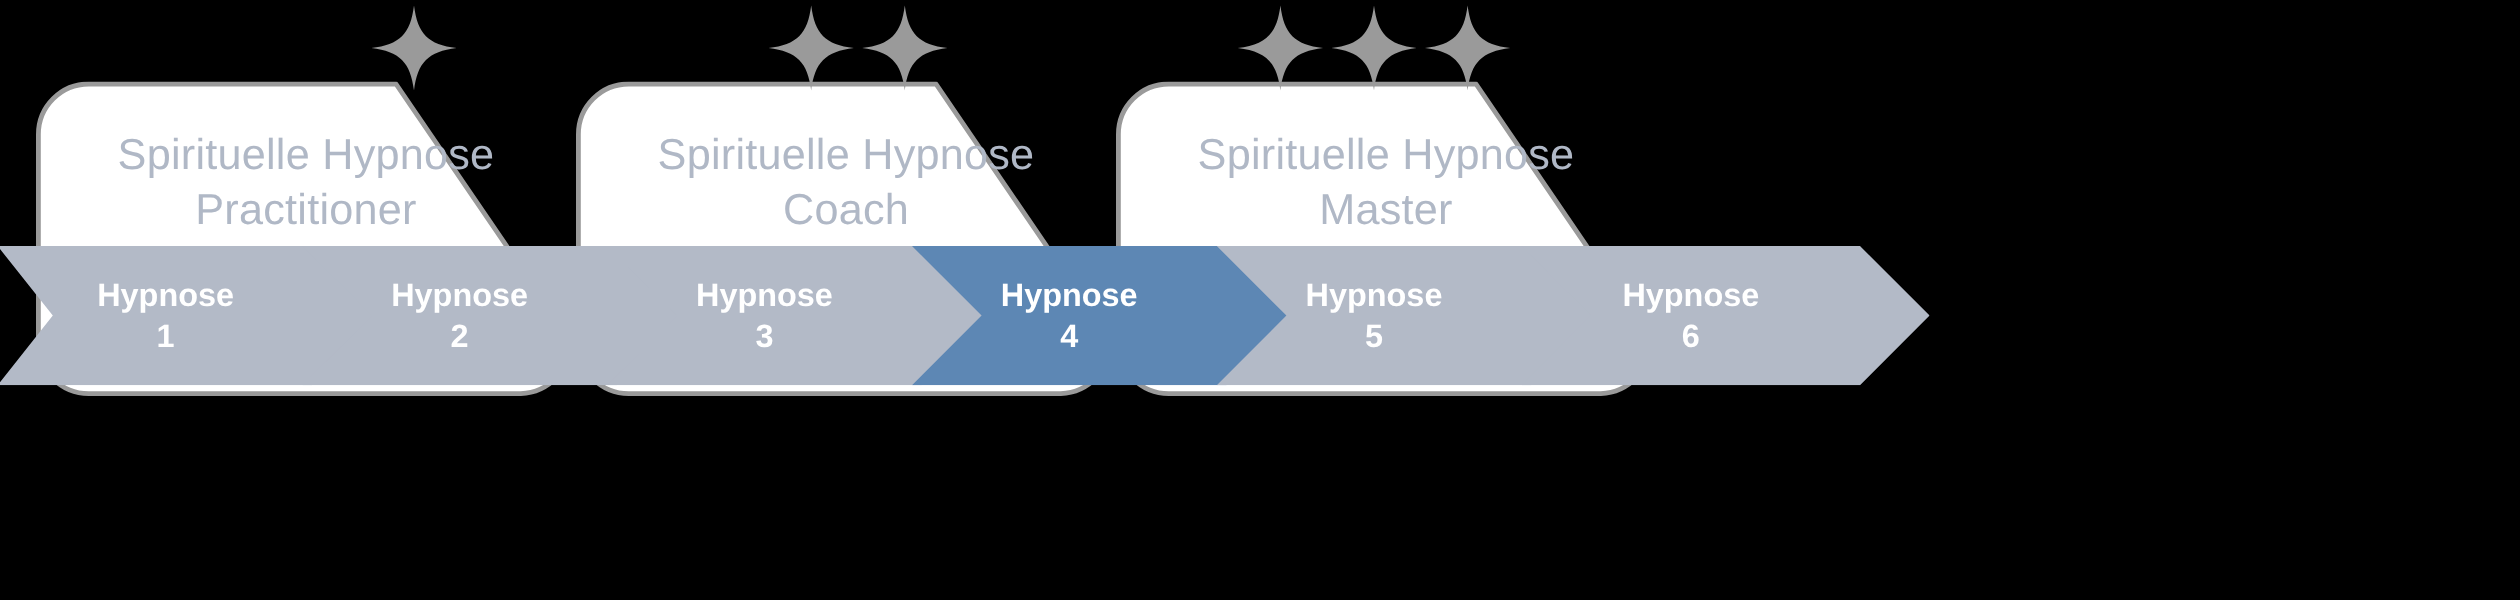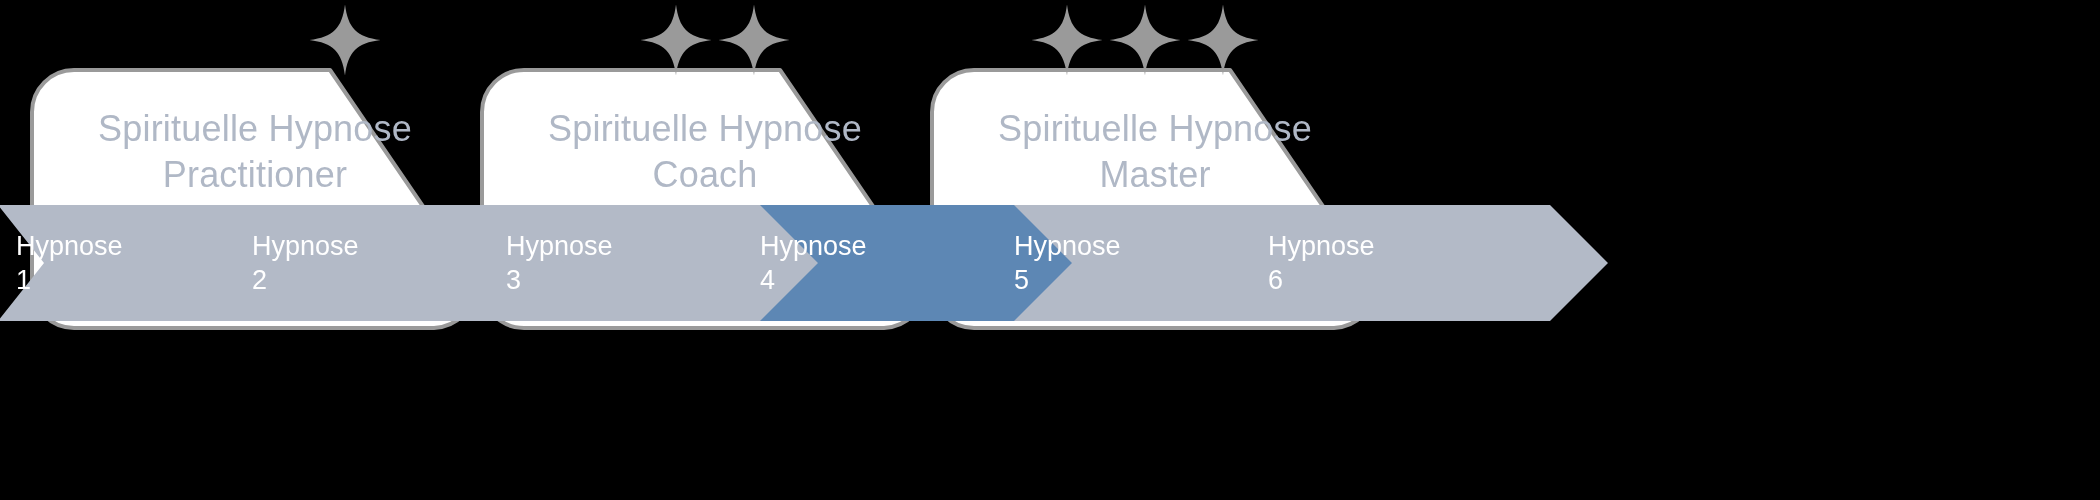--- a/index.html
+++ b/index.html
@@ -87,24 +87,24 @@
     width: 100%;
     height: 100%;
     display: block;
   }
   .chev-label {
     position: absolute;
     left: 0;
     right: 58px;
     top: 50%;
     transform: translateY(-50%);
-    text-align: left;
+    text-align: center;
     color: #ffffff;
     font-size: 27px;
-    font-weight: normal;
+    font-weight: bold;
     line-height: 34px;
     white-space: pre-line;
     pointer-events: none;
   }
   .chev.first .chev-label { left: 18px; }
 </style>
 </head>
 <body style="background: rgb(0, 0, 0);">
 
 <div id="stage" style="background: rgb(0, 0, 0);">

